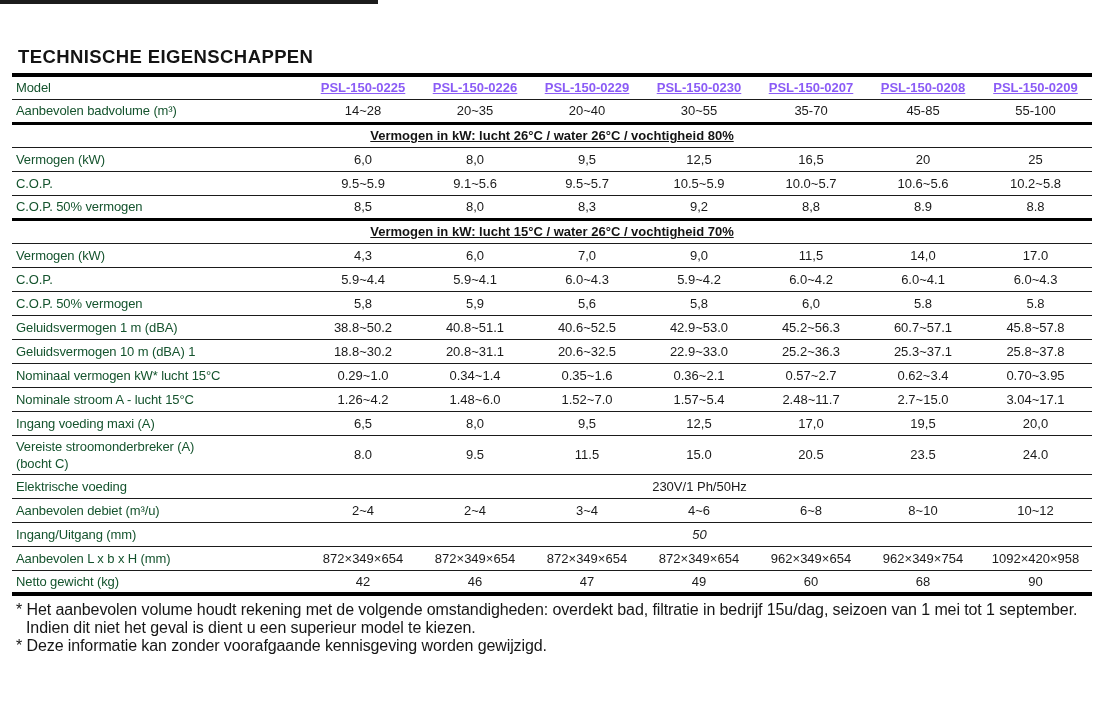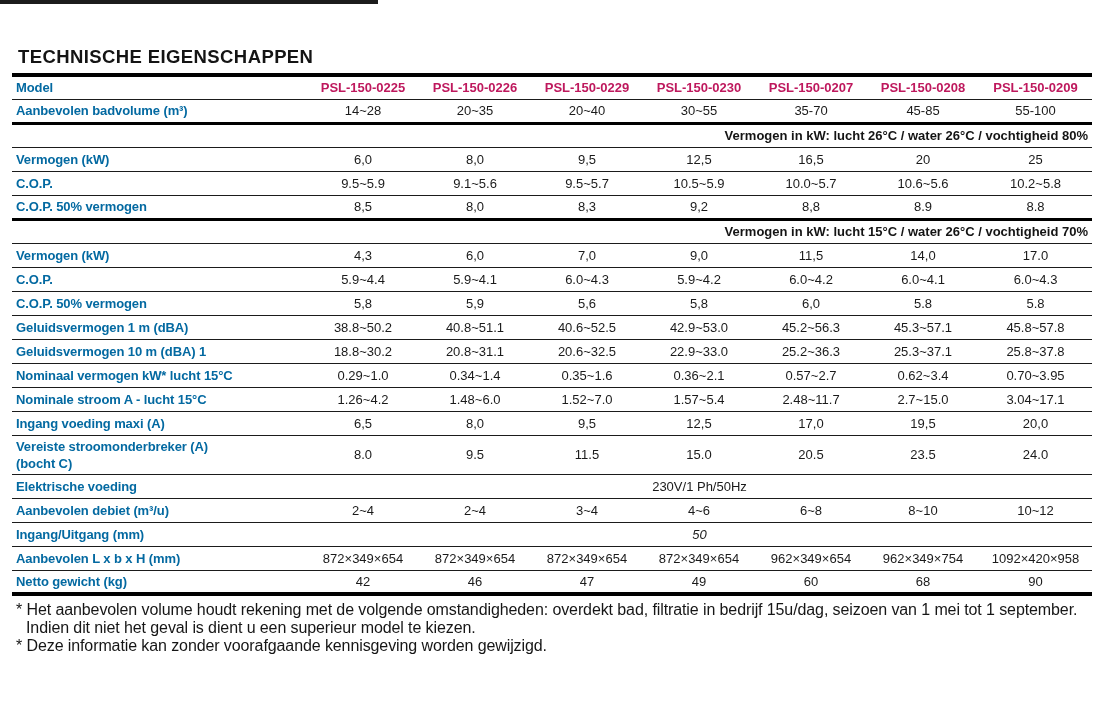--- a/index.html
+++ b/index.html
@@ -25,31 +25,32 @@
   }
   table.specs tr { height: 24px; }
   table.specs th, table.specs td {
     border-bottom: 1.5px solid #1b1b1b;
     padding: 2px 4px;
     vertical-align: middle;
     font-size: 13px;
     overflow: hidden; white-space: nowrap;
   }
   td.label, th.label {
-    font-weight: bold; text-align: left; font-size: 13.5px;
-    padding-left: 5px; letter-spacing: -0.1px; color: #0369a1;
+    font-weight: normal; text-align: left; font-size: 13.5px;
+    padding-left: 5px; letter-spacing: -0.1px; color: #14532d;
     white-space: normal;
   }
-  th.model { font-weight: bold; font-size: 12.5px; text-align: center; color: #be185d; }
+  th.model { font-weight: bold; font-size: 12.5px; text-align: center; color: #8b5cf6; text-decoration: underline; }
   td.val { text-align: center; font-weight: normal; color: #1a1a1a; }
   td.section {
-    font-weight: bold; font-size: 14.5px; text-align: right;
+    font-weight: bold; font-size: 14.5px; text-align: center;
     padding-left: 5px; color: #141414;
     border-top: 3px solid #000; border-bottom: 3px solid #000;
     white-space: normal;
+    text-decoration: underline;
   }
   tr.two-line { height: 46px; }
   tr.two-line td.label { line-height: 17px; }
   td.merged-15 { padding-right: 96px; }   
   td.merged-17 { padding-right: 286px; font-style: italic; }  
   tr:last-child td { border-bottom: 4px solid #000; }
   .footnotes { margin: 5px 0 0 4px; }
   .footnotes p {
     font-size: 16px; line-height: 18px; color: #161616; letter-spacing: -0.1px;
   }
@@ -163,21 +164,21 @@
           <td class="val">5.8</td>
           <td class="val">5.8</td>
         </tr>
         <tr>
           <td class="label">Geluidsvermogen 1 m (dBA)</td>
           <td class="val">38.8~50.2</td>
           <td class="val">40.8~51.1</td>
           <td class="val">40.6~52.5</td>
           <td class="val">42.9~53.0</td>
           <td class="val">45.2~56.3</td>
-          <td class="val">45.3~57.1</td>
+          <td class="val">60.7~57.1</td>
           <td class="val">45.8~57.8</td>
         </tr>
         <tr>
           <td class="label">Geluidsvermogen 10 m (dBA) 1</td>
           <td class="val">18.8~30.2</td>
           <td class="val">20.8~31.1</td>
           <td class="val">20.6~32.5</td>
           <td class="val">22.9~33.0</td>
           <td class="val">25.2~36.3</td>
           <td class="val">25.3~37.1</td>

